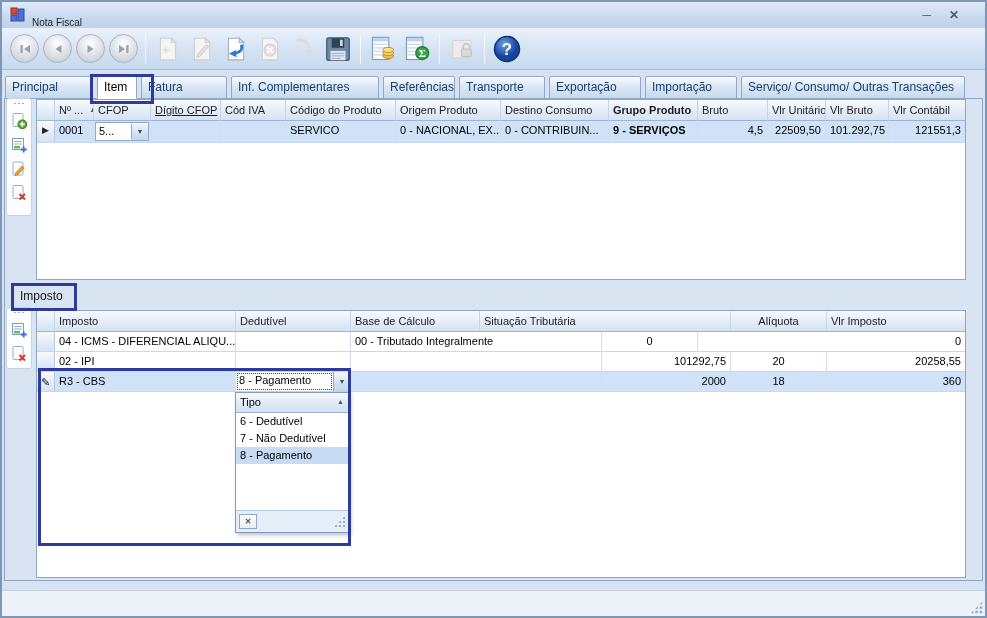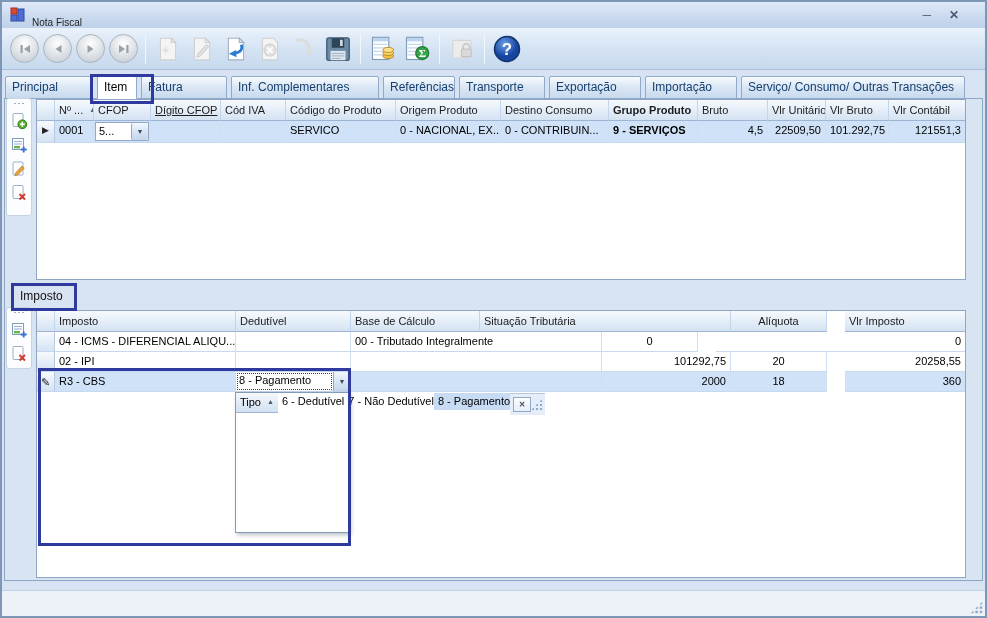--- a/index.html
+++ b/index.html
@@ -61,34 +61,34 @@
 
   
   .c0{width:18px;flex:0 0 18px;} .c1{width:39px;flex:0 0 39px;} .c2{width:57px;flex:0 0 57px;}
   .c3{width:70px;flex:0 0 70px;text-decoration:underline;} .c4{width:65px;flex:0 0 65px;} .c5{width:110px;flex:0 0 110px;}
   .c6{width:105px;flex:0 0 105px;} .c7{width:108px;flex:0 0 108px;} .c8{width:89px;flex:0 0 89px;font-weight:bold;}
   .c9{width:70px;flex:0 0 70px;} .c10{width:58px;flex:0 0 58px;} .c11{width:63px;flex:0 0 63px;}
   .c12{flex:1 1 auto;}
   
   .d0{width:18px;flex:0 0 18px;} .d1{width:181px;flex:0 0 181px;} .d2{width:115px;flex:0 0 115px;}
   .d3{width:251px;flex:0 0 251px;} .d4{width:129px;flex:0 0 129px;} .d5{width:96px;flex:0 0 96px;text-align:center;}
-  .d6{flex:1 1 auto;margin-left:18px;}
+  .d6{flex:1 1 auto;}
 
   
   .cellditor { display:flex; height:100%; background:#fff; border:1px solid #93a9c6; }
   .cellditor .etext { flex:1; font-size:11px; padding:2px 0 0 3px; background:#fff; white-space:nowrap; overflow:hidden; }
   .dropbtn { width:17px; flex:0 0 17px; background:linear-gradient(#f2f7fc,#d8e5f4 50%,#c3d6ec);
              border-left:1px solid #92aac8; display:flex; align-items:center; justify-content:center;
              font-size:7px; color:#3a4a5c; }
   .focusdotted { outline:1px dotted #444; outline-offset:-2px; }
 
   
   .popup { position:absolute; left:233px; top:390px; width:114px; height:141px; background:#fff;
            border:1px solid #7f9db9; box-shadow:2px 2px 4px rgba(60,70,90,.35); z-index:6;
-           display:flex; flex-direction:row; }
+           display:flex; flex-direction:column; }
   .popup .phead { height:20px; background:linear-gradient(#f7fafd,#e0eaf6 55%,#d2e1f1);
                   border-bottom:1px solid #9db5d3; font-size:11px; padding:3px 4px 0 4px;
                   display:flex; justify-content:space-between; }
   .popup .opt { height:17px; font-size:11px; padding:2px 0 0 4px; white-space:nowrap; }
   .popup .opt.sel { background:#c7dcf4; }
   .popup .pfill { flex:1; background:#fff; }
   .popup .pfoot { height:22px; background:#e4edf8; border-top:1px solid #b5c8e0;
                   display:flex; align-items:center; padding:0 3px; }
   .pclose { width:18px; height:15px; background:linear-gradient(#fdfefe,#e7eef7); border:1px solid #8fa9c9;
             font-size:8px; color:#44536b; font-weight:bold; display:flex; align-items:center; justify-content:center; }

